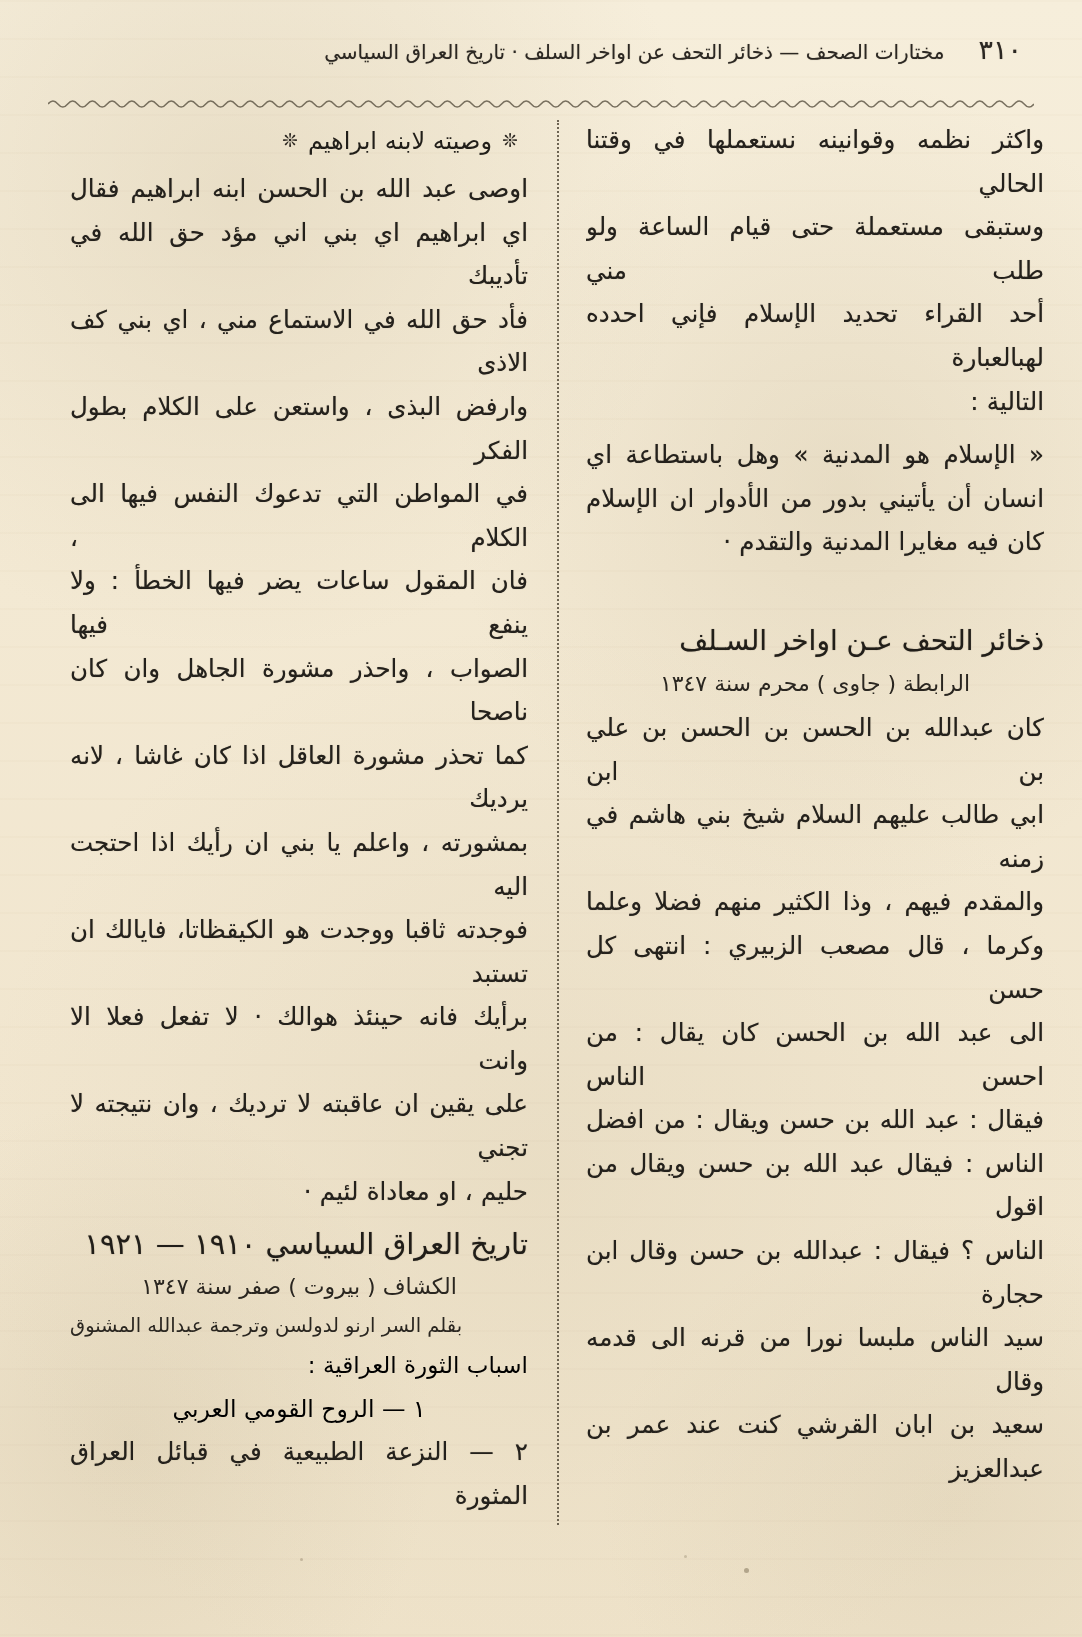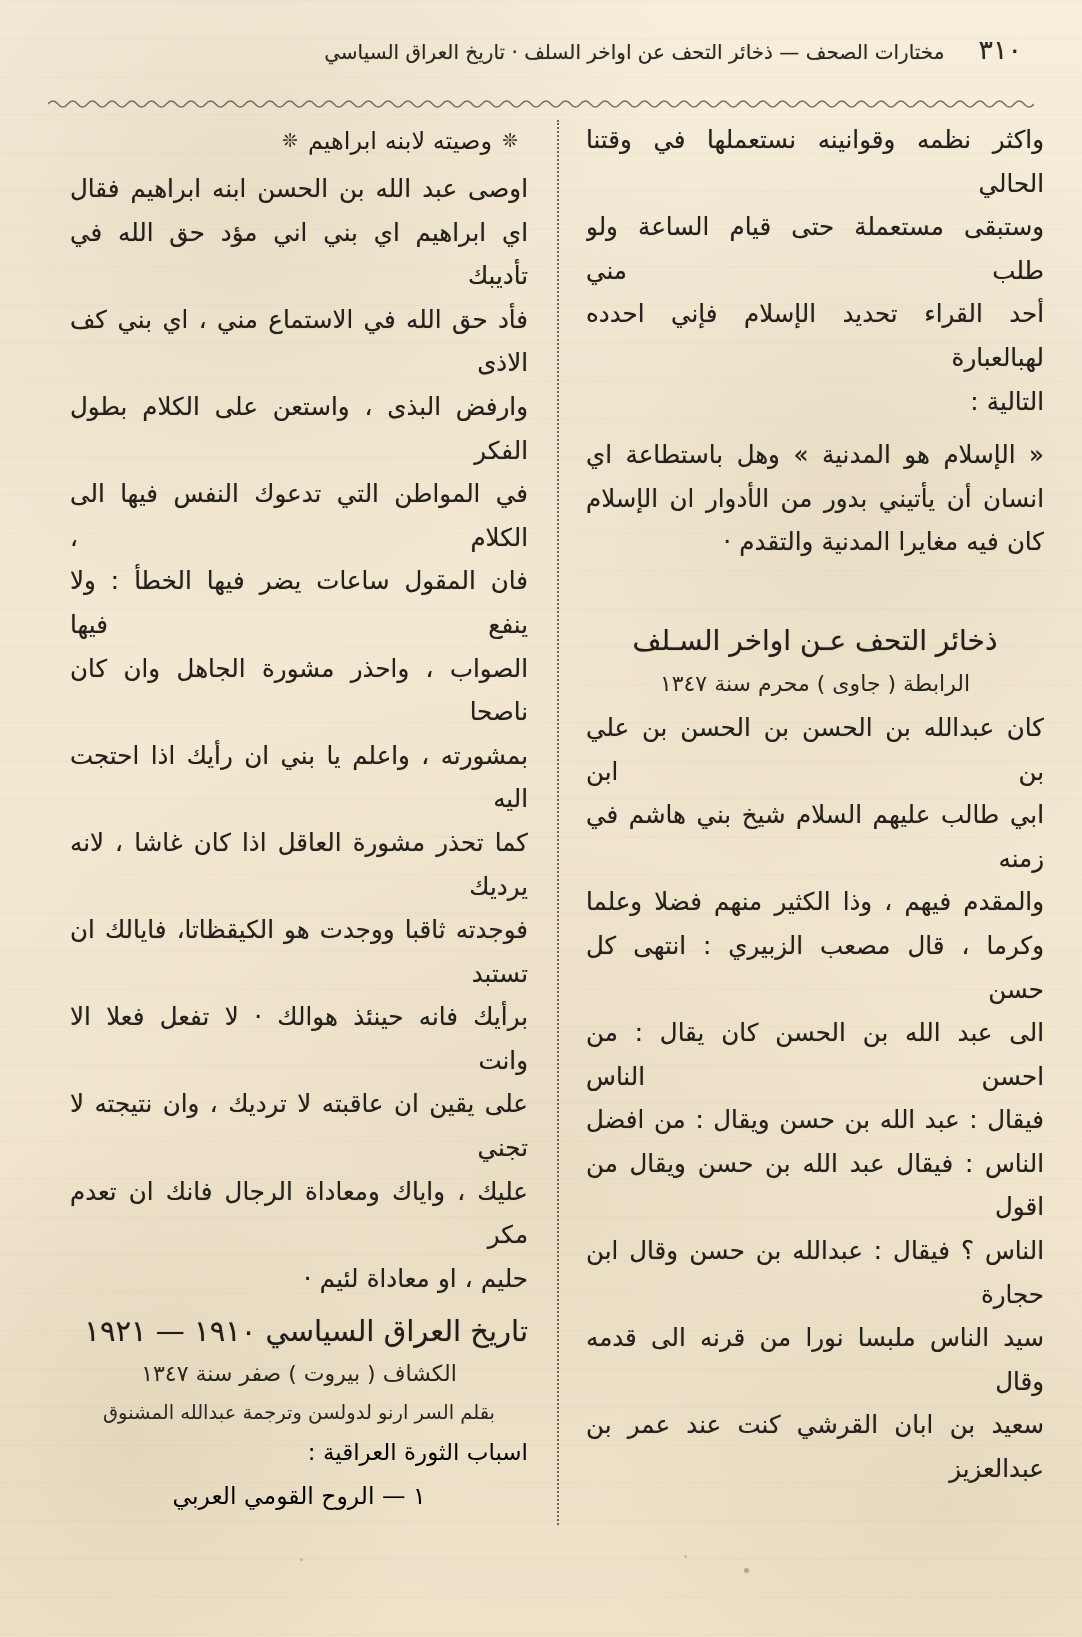--- a/index.html
+++ b/index.html
@@ -121,39 +121,39 @@
     text-align:justify;
     text-align-last:justify;
     white-space:normal;
   }
 
   .sec-gap{height:40px;}
   .sm-gap{height:10px;}
 
   
   .sec-head{
-    text-align:center;
+    text-align:right;
     font-size:28px;
     line-height:46px;
     color:#211e19;
     letter-spacing:3.5px;
     margin:14px 0 2px;
     white-space:nowrap;
     text-shadow:0 0 1px rgba(45,38,26,.55);
   }
   .sec-sub{
     text-align:center;
     font-size:22px;
     line-height:36px;
     color:#2a2620;
     margin:0 0 4px;
     white-space:nowrap;
   }
   .sec-byline{
-    text-align:center;
+    text-align:left;
     font-size:19.5px;
     line-height:33px;
     color:#2a2620;
     margin:0 0 2px;
     white-space:nowrap;
   }
   .orn-head{
     text-align:right;
     font-size:24px;
     line-height:44px;
@@ -264,26 +264,25 @@
       </div>
 
       <div class="para">
         <span class="jline">اوصى عبد الله بن الحسن ابنه ابراهيم فقال</span>
         <span class="jline">اي ابراهيم اي بني اني مؤد حق الله في تأديبك</span>
         <span class="jline">فأد حق الله في الاستماع مني ، اي بني كف الاذى</span>
         <span class="jline">وارفض البذى ، واستعن على الكلام بطول الفكر</span>
         <span class="jline">في المواطن التي تدعوك النفس فيها الى الكلام ،</span>
         <span class="jline">فان المقول ساعات يضر فيها الخطأ : ولا ينفع فيها</span>
         <span class="jline">الصواب ، واحذر مشورة الجاهل وان كان ناصحا</span>
+        <span class="jline">كما تحذر مشورة العاقل اذا كان غاشا ، لانه يرديك</span>
         <span class="jline">بمشورته ، واعلم يا بني ان رأيك اذا احتجت اليه</span>
-        <span class="jline">كما تحذر مشورة العاقل اذا كان غاشا ، لانه يرديك</span>
         <span class="jline">فوجدته ثاقبا ووجدت هو الكيقظاتا، فايالك ان تستبد</span>
         <span class="jline">برأيك فانه حينئذ هوالك  ·  لا تفعل فعلا الا وانت</span>
         <span class="jline">على يقين ان عاقبته لا ترديك ، وان نتيجته لا تجني</span>
-        <span class="jline">عليك ، واياك ومعاداة الرجال فانك ان تعدم مكر</span>
         <span class="jline" style="text-align-last:right">حليم ، او معاداة لئيم  ·</span>
       </div>
 
       <div class="big-head">تاريخ العراق السياسي ١٩١٠ — ١٩٢١</div>
       <div class="sec-sub">الكشاف ( بيروت ) صفر سنة ١٣٤٧</div>
       <div class="sec-byline">بقلم السر ارنو لدولسن وترجمة عبدالله المشنوق</div>
 
       <div class="list-head">اسباب الثورة العراقية :</div>
       <div class="list-item">١ — الروح القومي العربي</div>
 

